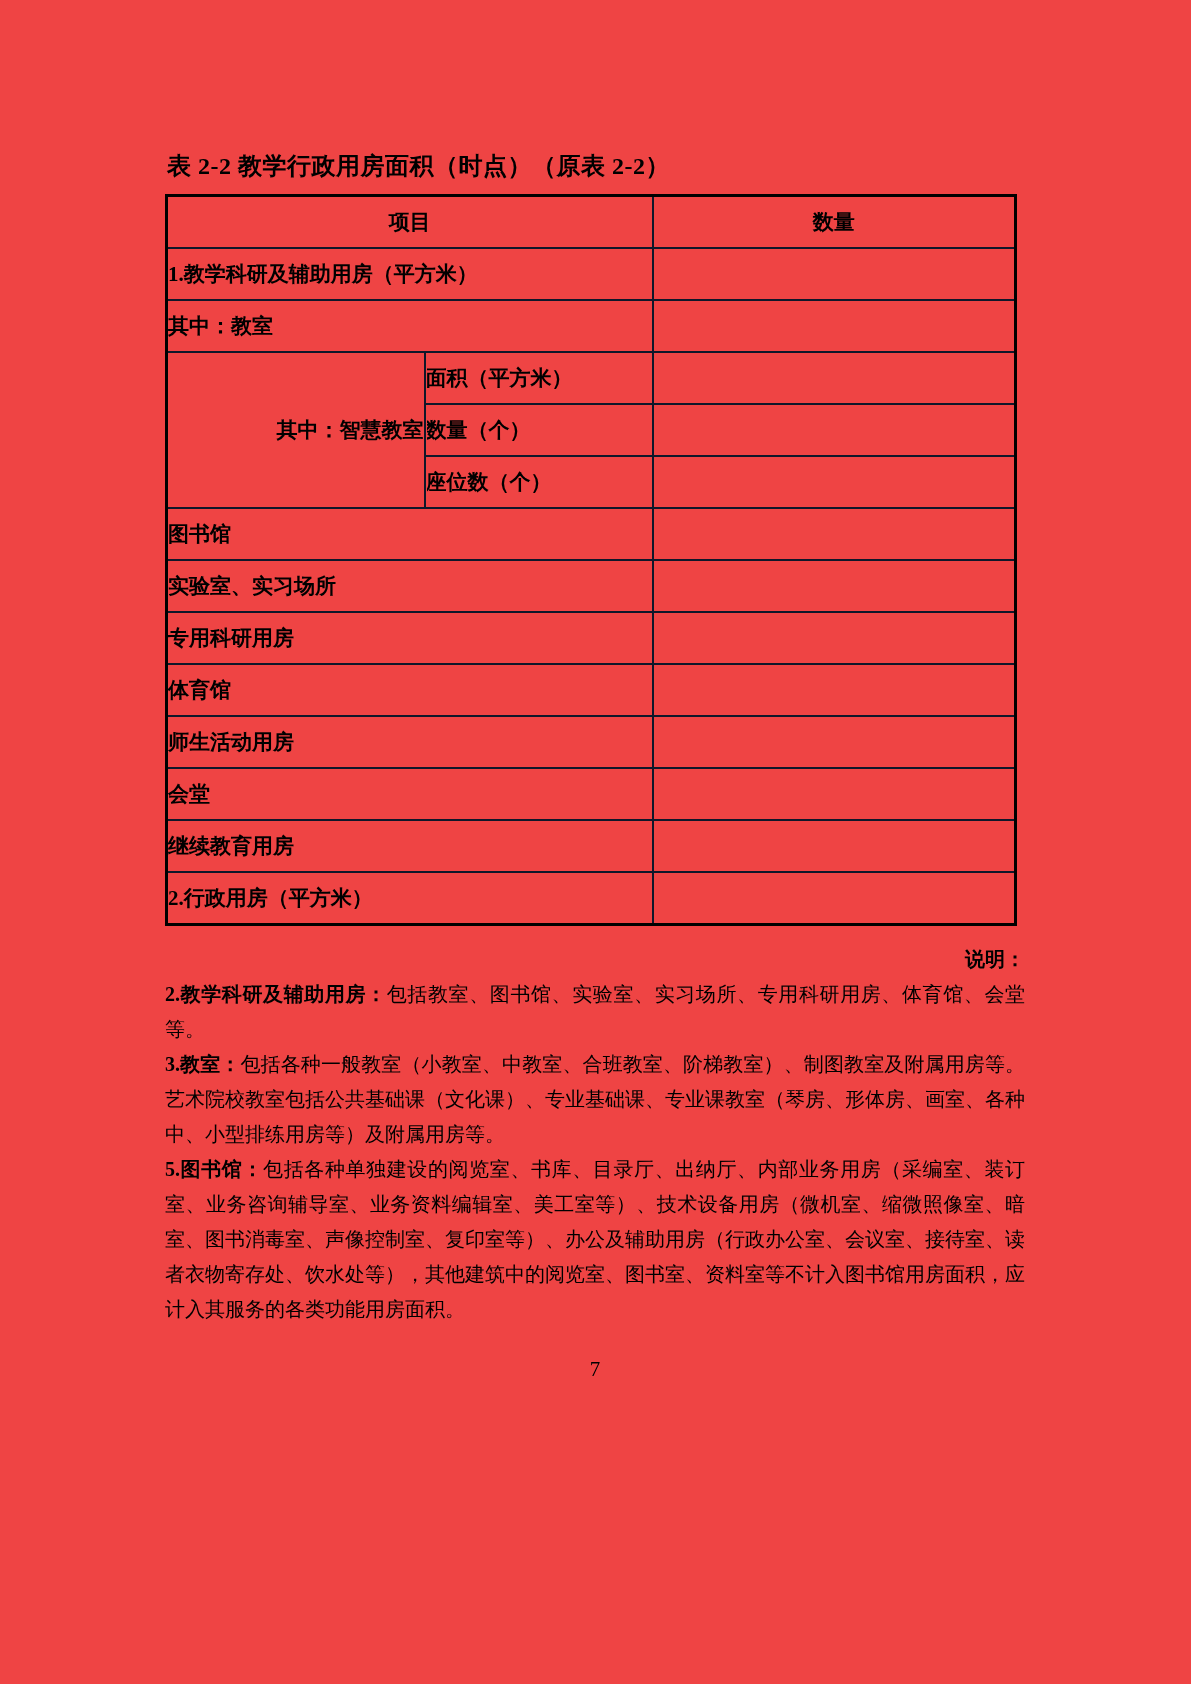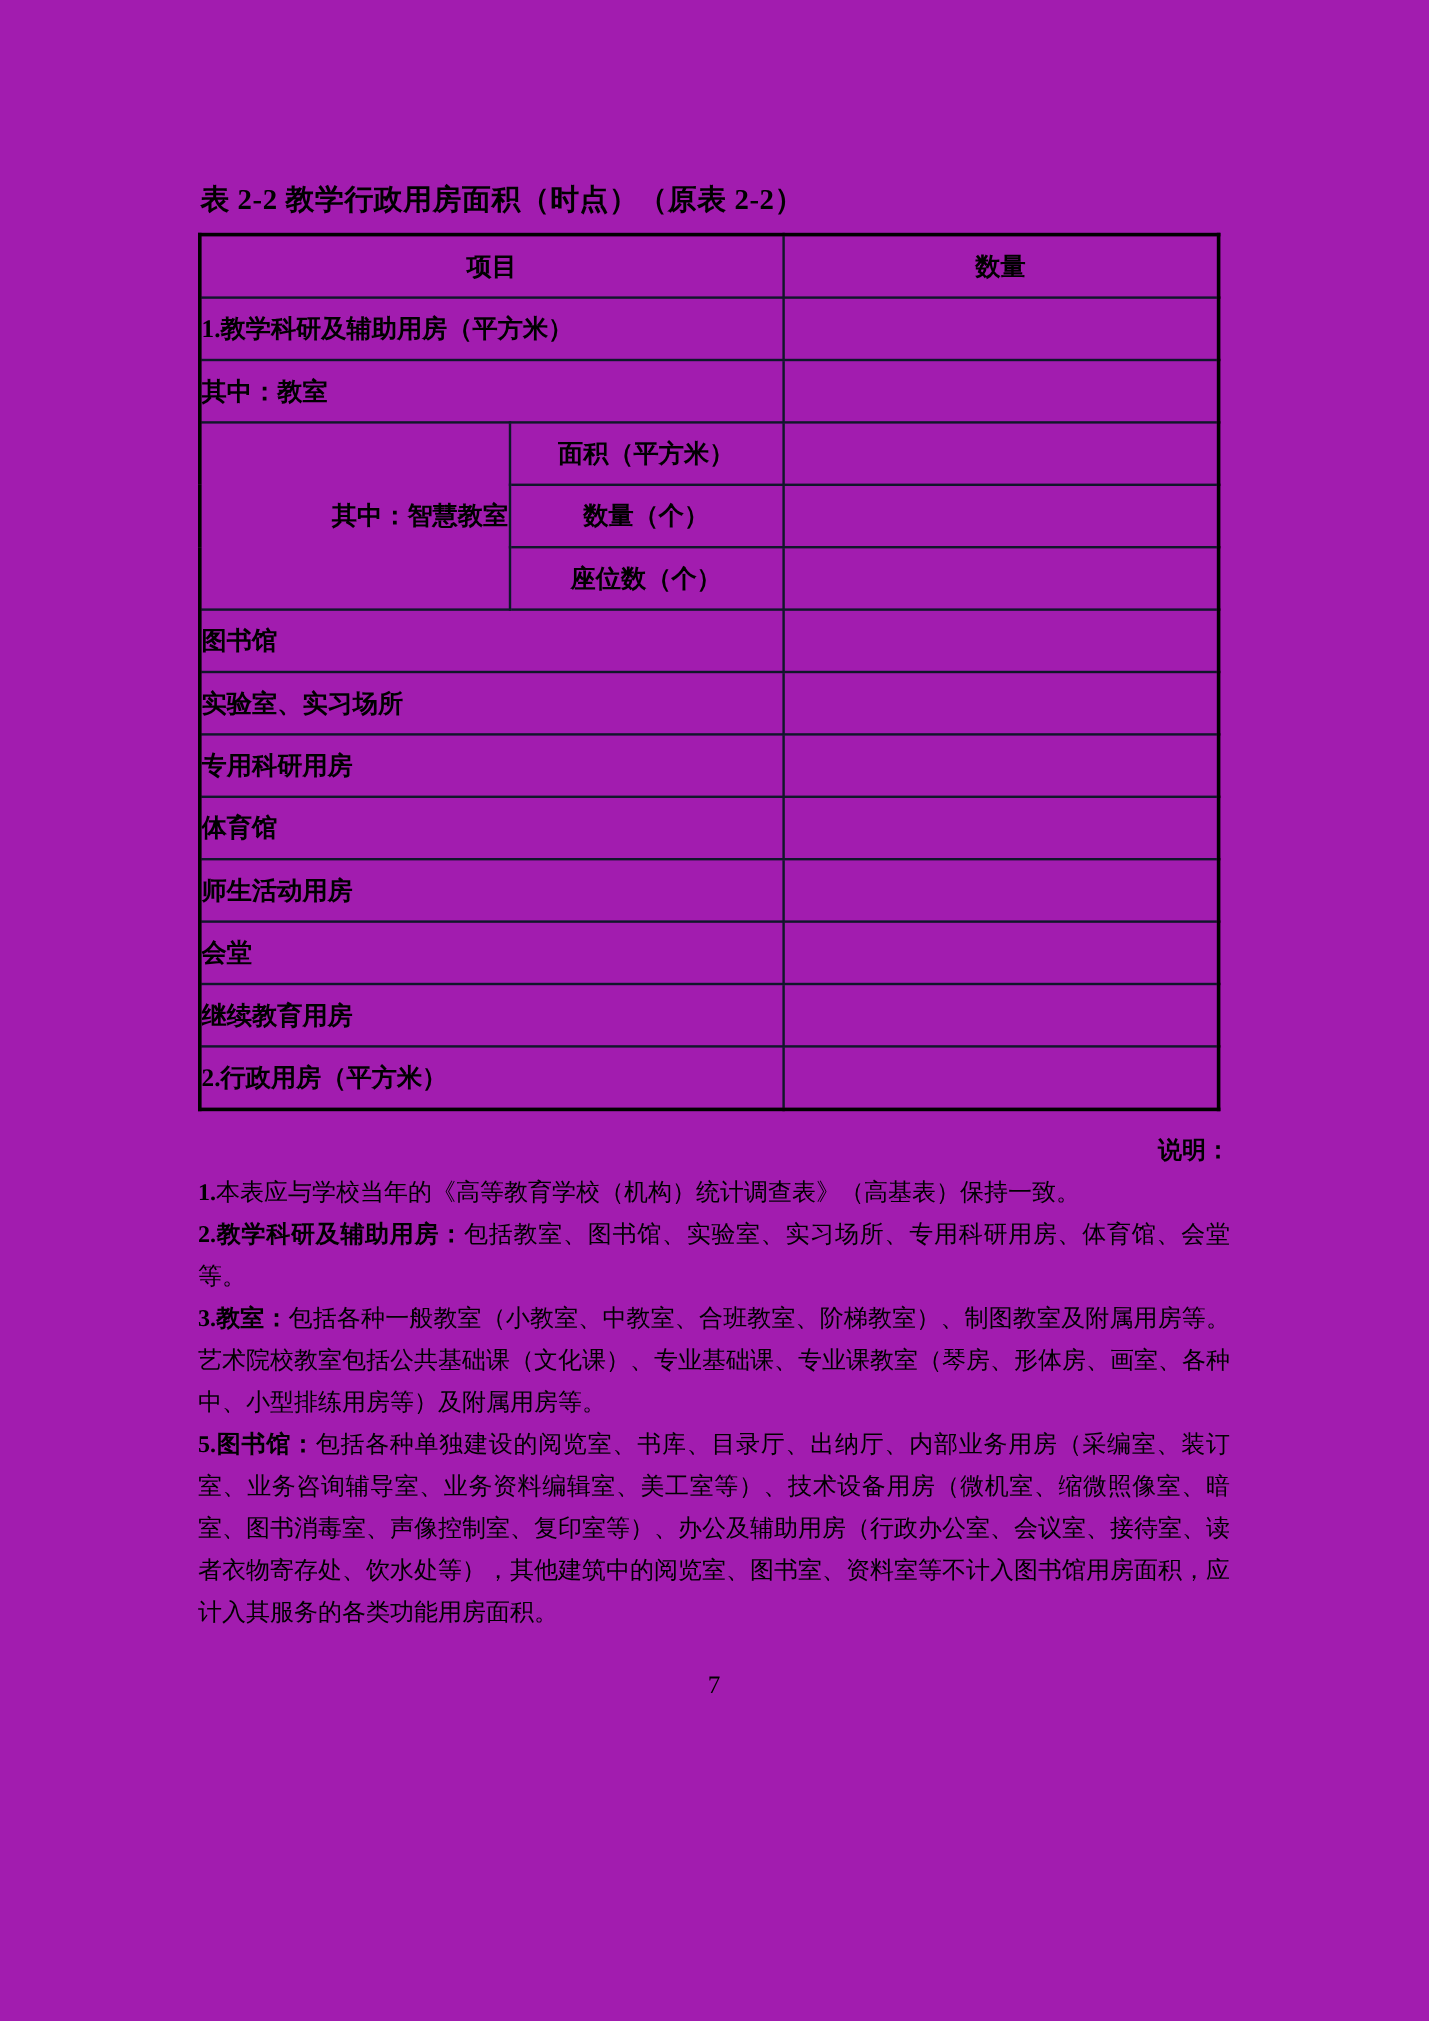--- a/index.html
+++ b/index.html
@@ -6,21 +6,21 @@
     margin: 0;
     padding: 0;
     background: #ffffff;
     color: #000000;
     font-family: "Liberation Serif", "DejaVu Serif", serif;
   }
   .page {
     position: relative;
     width: 1191px;
     height: 1684px;
-    background: #a21caf;
+    background: #ef4444;
     box-sizing: border-box;
     padding: 150px 72px 0 165px;
     overflow: hidden;
   }
   .doc-title {
     font-size: 24px;
     font-weight: bold;
     letter-spacing: 0.5px;
     margin: 0 0 12px 2px;
     white-space: nowrap;
@@ -39,21 +39,21 @@
     height: 50px;
     vertical-align: middle;
     padding: 0;
     overflow: hidden;
     white-space: nowrap;
   }
   th.col-header { text-align: center; }
   td.flush  { text-align: left; padding-left: 5px; }
   td.indent { text-align: left; padding-left: 60px; margin-left: 27px; }
   td.smart  { text-align: right; padding-right: 9px; }
-  td.sub    { text-align: center; padding-left: 9px; border-radius: 11px; }
+  td.sub    { text-align: left; padding-left: 9px; border-radius: 11px; }
   td.val    { }
   .notes {
     margin-top: 16px;
     width: 860px;
     font-size: 20px;
     line-height: 35px;
     text-align: justify;
   }
   .notes p { margin: 0; }
   .notes .notes-heading { font-weight: bold; text-align: right; }
@@ -139,21 +139,20 @@
 
       <tr>
         <td class="flush" colspan="2">2.行政用房（平方米）</td>
         <td class="val"></td>
       </tr>
     </tbody>
   </table>
 
   <div class="notes">
     <p class="notes-heading">说明：</p>
-    <p class="note"><b>1.</b><span>本表应与学校当年的《高等教育学校（机构）统计调查表》（高基表）保持一致。</span></p>
     <p class="note"><b>2.教学科研及辅助用房：</b><span>包括教室、图书馆、实验室、实习场所、专用科研用房、体育馆、会堂等。</span></p>
     <p class="note"><b>3.教室：</b><span>包括各种一般教室（小教室、中教室、合班教室、阶梯教室）、制图教室及附属用房等。艺术院校教室包括公共基础课（文化课）、专业基础课、专业课教室（琴房、形体房、画室、各种中、小型排练用房等）及附属用房等。</span></p>
     <p class="note"><b>5.图书馆：</b><span>包括各种单独建设的阅览室、书库、目录厅、出纳厅、内部业务用房（采编室、装订室、业务咨询辅导室、业务资料编辑室、美工室等）、技术设备用房（微机室、缩微照像室、暗室、图书消毒室、声像控制室、复印室等）、办公及辅助用房（行政办公室、会议室、接待室、读者衣物寄存处、饮水处等），其他建筑中的阅览室、图书室、资料室等不计入图书馆用房面积，应计入其服务的各类功能用房面积。</span></p>
   </div>
 
   <div class="footer">
     <span>7</span>
   </div>
 
 </div>

